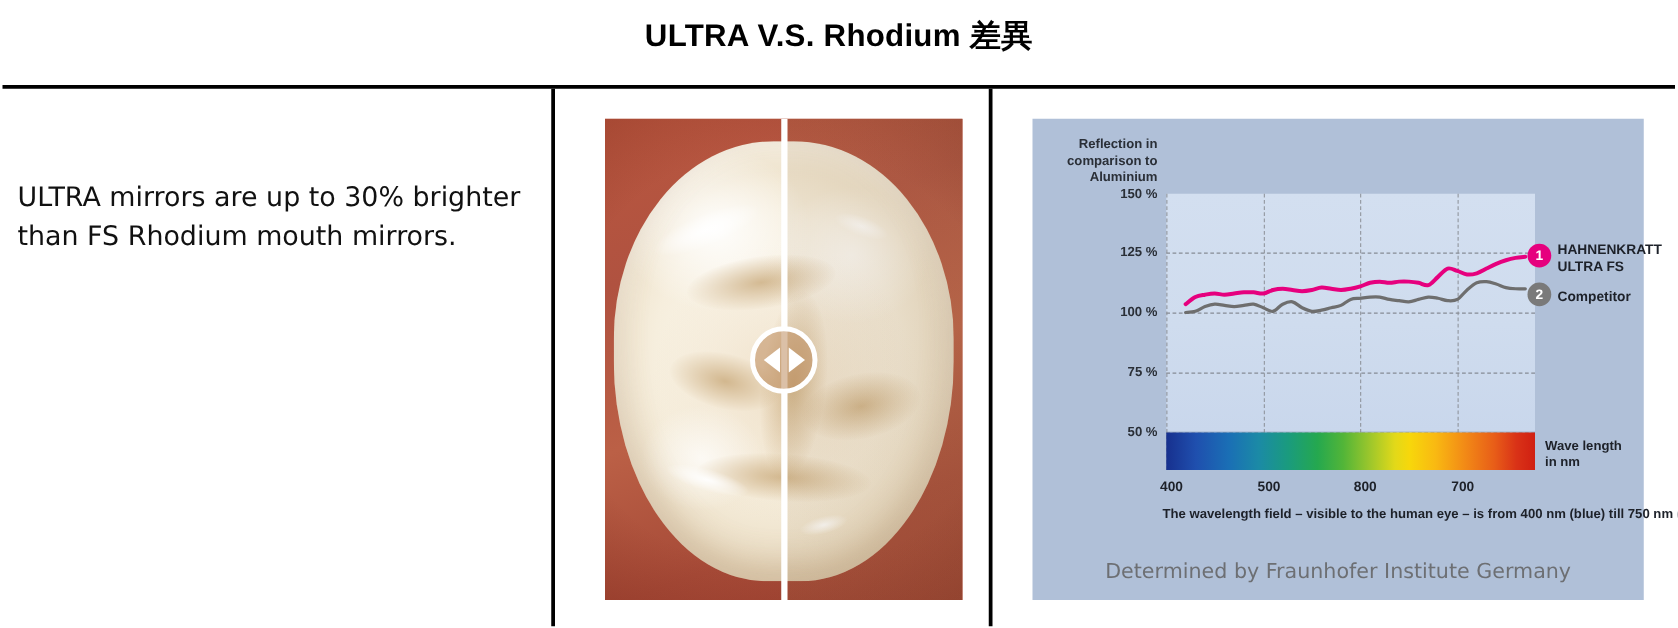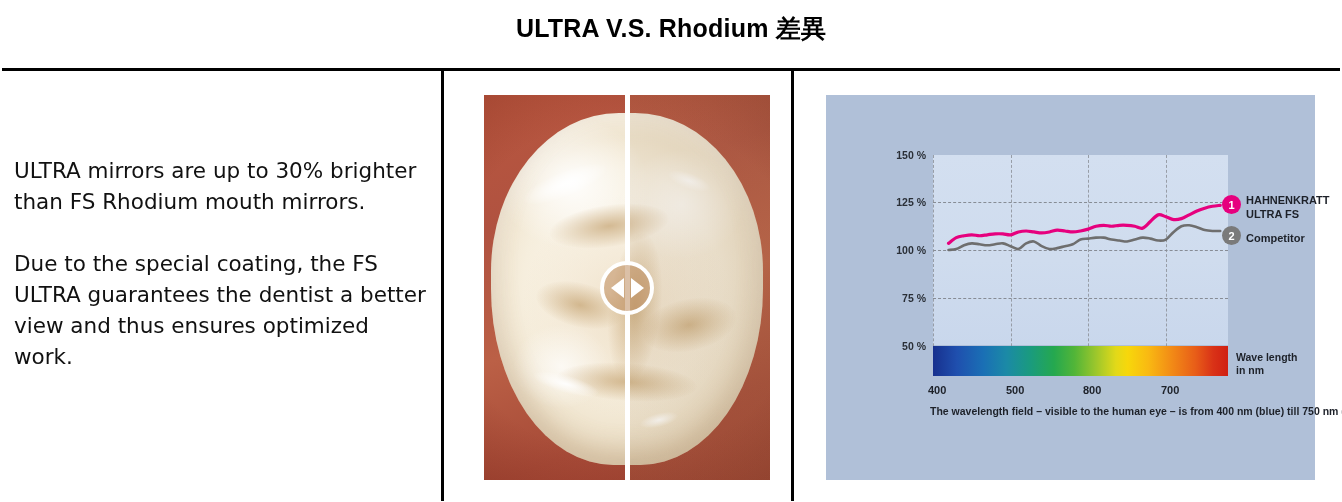--- a/index.html
+++ b/index.html
@@ -29,21 +29,21 @@
   .col-text{width:442px;border-right:3px solid #000;}
   .col-image{width:350px;border-right:3px solid #000;}
   .col-chart{flex:1;}
 
   
   .body-text{
     position:absolute;left:12px;top:72px;width:412px;
     font-size:21.5px;line-height:31px;color:#111;
     font-family:"DejaVu Sans",sans-serif;
   }
-  .body-text p{margin:12px 0 31px 0;}
+  .body-text p{margin:0 0 31px 0;}
   .body-text p:last-child{margin-bottom:0;}
 
   
   .photo-wrap{
     position:absolute;left:40px;top:24px;width:286px;height:385px;
     overflow:hidden;background:#b4553f;
   }
   .gum{
     position:absolute;inset:0;
     background:
@@ -181,21 +181,20 @@
 
 <div class="page">
 
   <div class="title">ULTRA V.S. Rhodium 差異</div>
 
   <div class="table">
 
     <div class="col col-text">
       <div class="body-text">
         <p>ULTRA mirrors are up to 30% brighter than FS Rhodium mouth mirrors.</p>
-        <p>Due to the special coating, the FS ULTRA guarantees the dentist a better view and thus ensures optimized work.</p>
       </div>
     </div>
 
     <div class="col col-image">
       <div class="photo-wrap">
         <div class="gum"></div>
         <div class="tooth">
           <div class="fissure f1"></div>
           <div class="fissure f2"></div>
           <div class="fissure f3"></div>
@@ -212,20 +211,21 @@
           <span class="tri tri-l"></span>
           <span class="tri tri-r"></span>
         </div>
       </div>
     </div>
 
     <div class="col col-chart">
       <div class="chart-panel">
 
 
+        <div class="ylab">Reflection in<br>comparison to<br>Aluminium</div>
 
         <div class="ytick" style="top:60px">150 %</div>
         <div class="ytick" style="top:107px">125 %</div>
         <div class="ytick" style="top:155px">100 %</div>
         <div class="ytick" style="top:203px">75 %</div>
         <div class="ytick" style="top:251px">50 %</div>
 
         <div class="plot"></div>
 
         <div class="gridh" style="top:107px"></div>
@@ -254,17 +254,18 @@
         <div class="spectrum"></div>
         <div class="wave-lab">Wave length<br>in nm</div>
 
         <div class="xtick" style="left:102px">400</div>
         <div class="xtick" style="left:180px">500</div>
         <div class="xtick" style="left:257px">800</div>
         <div class="xtick" style="left:335px">700</div>
 
         <div class="xcap">The wavelength field – visible to the human eye – is from 400 nm (blue) till 750 nm (red)</div>
 
+        <div class="source">Determined by Fraunhofer Institute Germany</div>
       </div>
     </div>
 
   </div>
 </div>
 
 </body></html>

